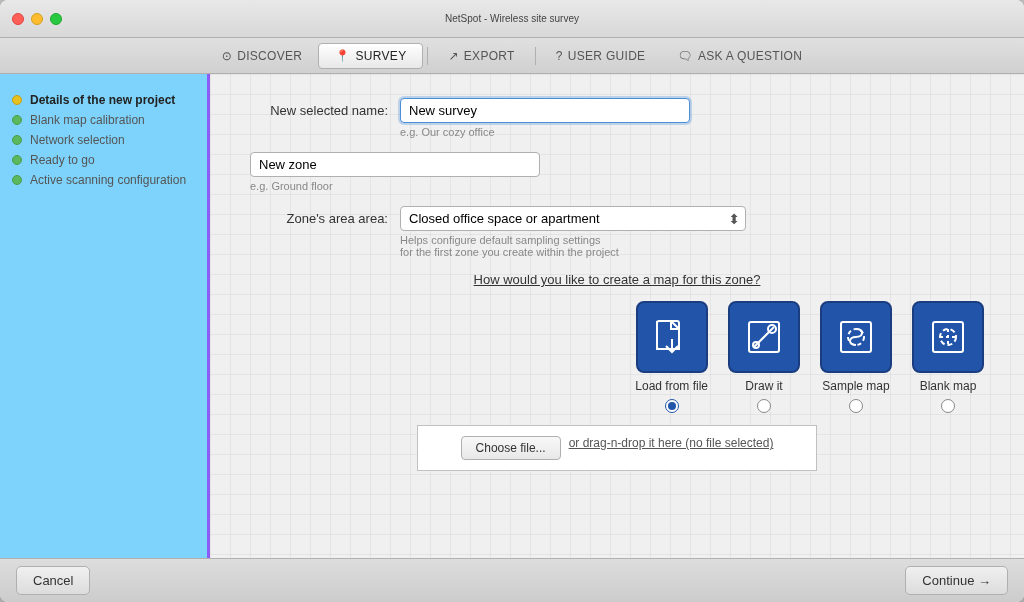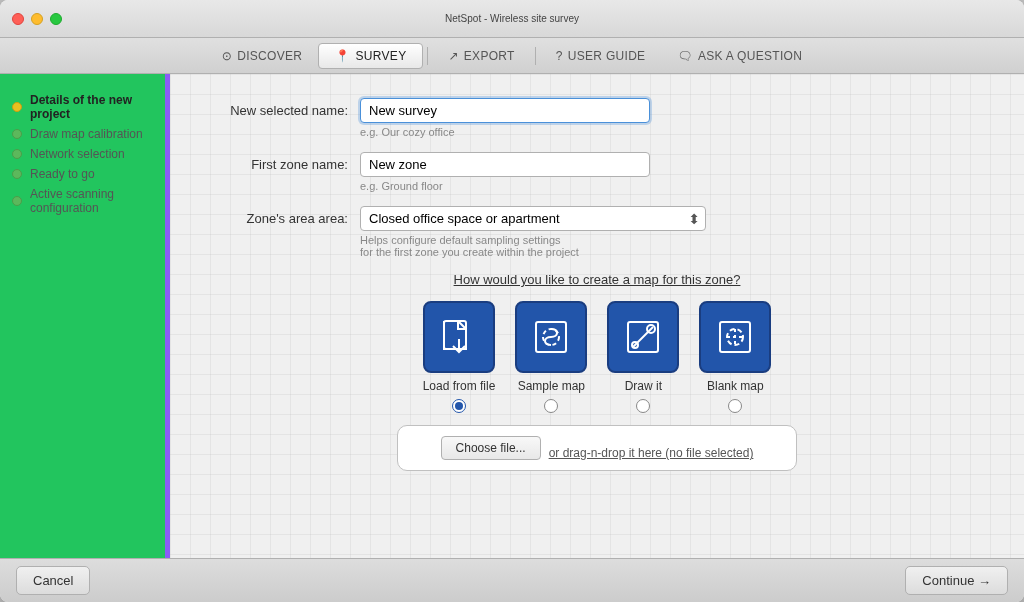--- a/index.html
+++ b/index.html
@@ -99,24 +99,24 @@
 
     
     .main-content {
       display: flex;
       flex: 1;
       overflow: hidden;
     }
 
     
     .sidebar {
-      width: 170px;
-      background: #22c55e;
+      width: 210px;
+      background: #7dd3fc;
       padding: 16px 12px;
-      border-right: 5px solid #8b5cf6;
+      border-right: 3px solid #8b5cf6;
       flex-shrink: 0;
     }
     .sidebar-item {
       display: flex;
       align-items: center;
       gap: 8px;
       padding: 3px 0;
       font-size: 12px;
     }
     .sidebar-item.active-item {
@@ -217,21 +217,21 @@
     .map-question {
       font-size: 13px;
       color: #333;
       margin-bottom: 14px;
       text-align: center;
       text-decoration: underline;
     }
     .map-options {
       display: flex;
       gap: 20px;
-      justify-content: center;
+      justify-content: flex-end;
       margin-bottom: 12px;
     }
     .map-option {
       display: flex;
       flex-direction: column;
       align-items: center;
       gap: 6px;
       cursor: pointer;
     }
     .map-icon-box {
@@ -272,25 +272,25 @@
       content: '';
       width: 8px;
       height: 8px;
       border-radius: 50%;
       background: #2255aa;
     }
 
     
     .file-drop {
       display: flex;
-      align-items: flex-end;
+      align-items: flex-start;
       justify-content: center;
       gap: 8px;
       border: 1px solid #c0c0c0;
-      border-radius: 10px;
+      border-radius: 0;
       background: white;
       padding: 10px 20px;
       margin: 4px auto;
       width: 400px;
     }
     .choose-file-btn {
       padding: 4px 14px;
       font-size: 12px;
       border: 1px solid #b0b0b0;
       border-radius: 4px;
@@ -375,21 +375,21 @@
 
   <div class="main-content">
 
     <div class="sidebar">
       <div class="sidebar-item active-item">
         <div class="dot dot-yellow"></div>
         <span>Details of the new project</span>
       </div>
       <div class="sidebar-item inactive-item">
         <div class="dot dot-green"></div>
-        <span>Draw map calibration</span>
+        <span>Blank map calibration</span>
       </div>
       <div class="sidebar-item inactive-item">
         <div class="dot dot-green"></div>
         <span>Network selection</span>
       </div>
       <div class="sidebar-item inactive-item">
         <div class="dot dot-green"></div>
         <span>Ready to go</span>
       </div>
       <div class="sidebar-item inactive-item">
@@ -402,21 +402,20 @@
 
       <div class="form-row">
         <span class="form-label">New selected name:</span>
         <div class="form-field-wrap">
           <input type="text" class="form-input focused" value="New survey" style="">
           <div class="form-hint">e.g. Our cozy office</div>
         </div>
       </div>
 
       <div class="form-row">
-        <span class="form-label">First zone name:</span>
         <div class="form-field-wrap">
           <input type="text" class="form-input" value="New zone" style="">
           <div class="form-hint">e.g. Ground floor</div>
         </div>
       </div>
 
       <div class="form-row">
         <span class="form-label">Zone's area area:</span>
         <div class="form-field-wrap">
           <div class="form-select-wrap">
@@ -448,38 +447,38 @@
               </svg>
             </div>
             <span class="map-option-label">Load from file</span>
             <div class="radio-dot selected"></div>
           </div>
 
           <div class="map-option">
             <div class="map-icon-box">
               <svg viewBox="0 0 40 40" xmlns="http://www.w3.org/2000/svg">
                 <rect x="5" y="5" width="30" height="30" rx="2" stroke="white" stroke-width="2" fill="none"></rect>
-                <path d="M20 12 C 28 12, 28 20, 20 20 C 12 20, 12 28, 20 28" stroke="white" stroke-width="2" fill="none"></path>
-                <circle cx="20" cy="20" r="8" stroke="white" stroke-width="2" fill="none" stroke-dasharray="4,3"></circle>
-              </svg>
-            </div>
-            <span class="map-option-label">Sample map</span>
-            <div class="radio-dot"></div>
-          </div>
-
-          <div class="map-option">
-            <div class="map-icon-box">
-              <svg viewBox="0 0 40 40" xmlns="http://www.w3.org/2000/svg">
-                <rect x="5" y="5" width="30" height="30" rx="2" stroke="white" stroke-width="2" fill="none"></rect>
                 <line x1="10" y1="30" x2="30" y2="10" stroke="white" stroke-width="2"></line>
                 <circle cx="28" cy="12" r="4" stroke="white" stroke-width="2" fill="none"></circle>
                 <circle cx="12" cy="28" r="3" stroke="white" stroke-width="2" fill="none"></circle>
               </svg>
             </div>
             <span class="map-option-label">Draw it</span>
+            <div class="radio-dot"></div>
+          </div>
+
+          <div class="map-option">
+            <div class="map-icon-box">
+              <svg viewBox="0 0 40 40" xmlns="http://www.w3.org/2000/svg">
+                <rect x="5" y="5" width="30" height="30" rx="2" stroke="white" stroke-width="2" fill="none"></rect>
+                <path d="M20 12 C 28 12, 28 20, 20 20 C 12 20, 12 28, 20 28" stroke="white" stroke-width="2" fill="none"></path>
+                <circle cx="20" cy="20" r="8" stroke="white" stroke-width="2" fill="none" stroke-dasharray="4,3"></circle>
+              </svg>
+            </div>
+            <span class="map-option-label">Sample map</span>
             <div class="radio-dot"></div>
           </div>
 
           <div class="map-option">
             <div class="map-icon-box">
               <svg viewBox="0 0 40 40" xmlns="http://www.w3.org/2000/svg">
                 <rect x="5" y="5" width="30" height="30" rx="2" stroke="white" stroke-width="2" fill="none"></rect>
                 <circle cx="20" cy="20" r="8" stroke="white" stroke-width="2" fill="none" stroke-dasharray="5,3"></circle>
                 <line x1="12" y1="20" x2="28" y2="20" stroke="white" stroke-width="2" stroke-dasharray="3,3"></line>
                 <line x1="20" y1="12" x2="20" y2="28" stroke="white" stroke-width="2" stroke-dasharray="3,3"></line>

